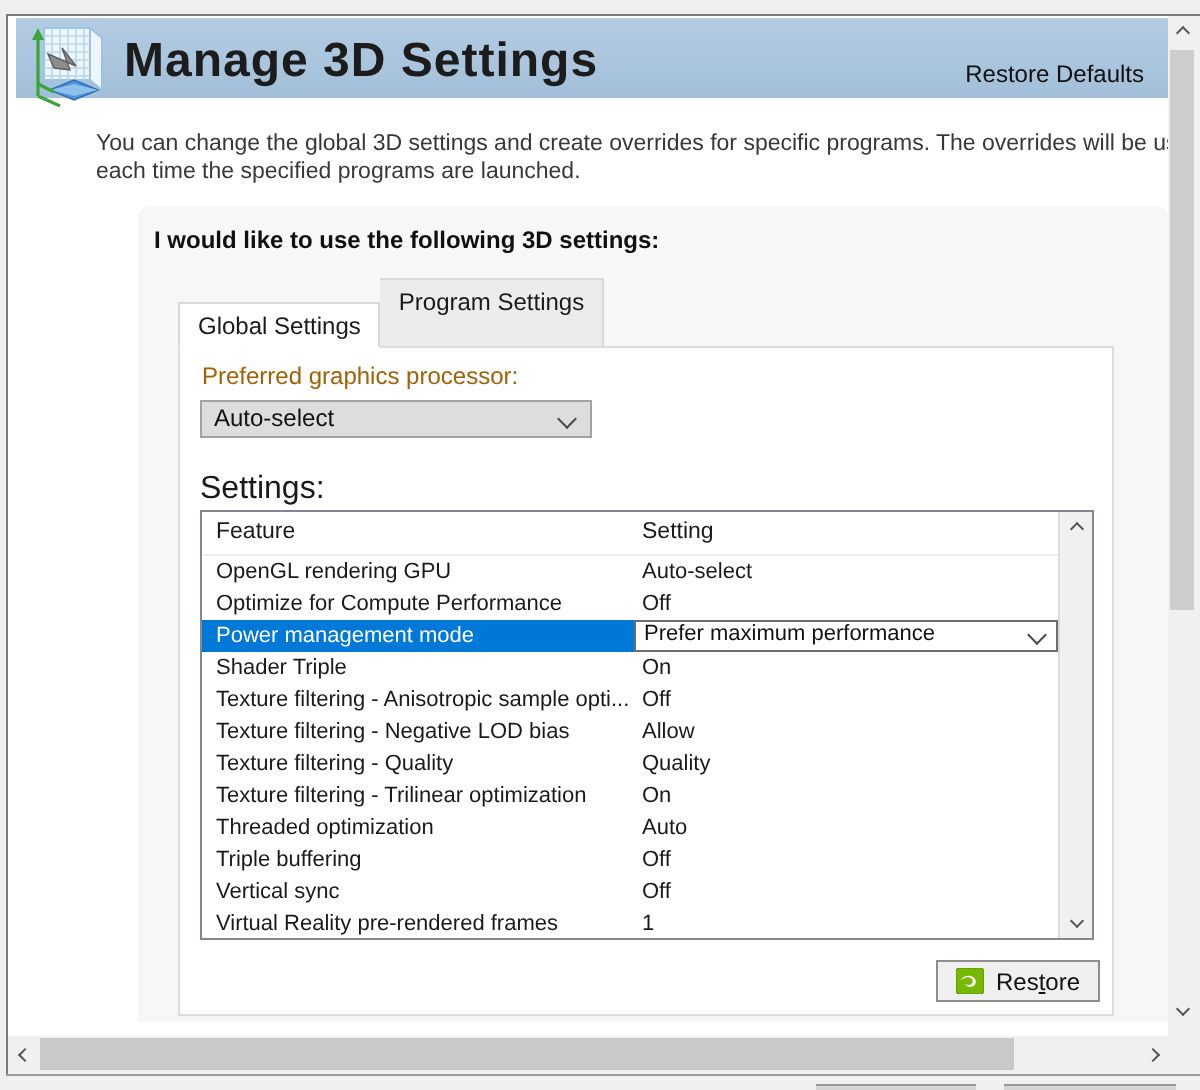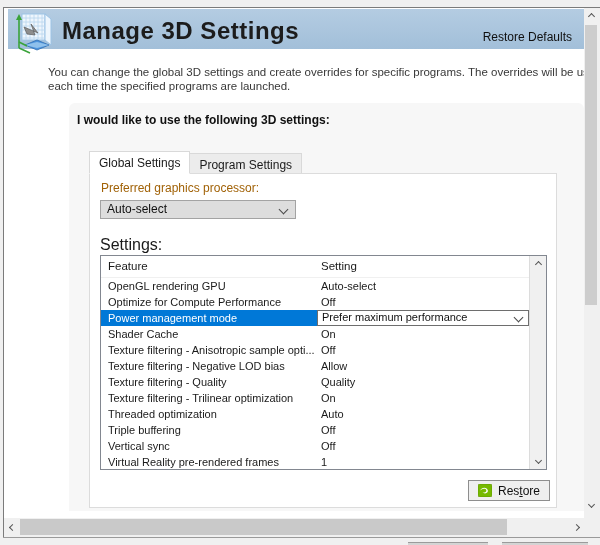--- a/index.html
+++ b/index.html
@@ -28,21 +28,21 @@
           line-height:14px; white-space:nowrap; }
 
   
   .groupbox { position:absolute; left:21px; top:95px; right:0; height:408px;
               background:#f7f7f7; border-radius:6px 6px 0 0;margin-left:44px; }
   .group-heading { position:absolute; left:8px; top:10px; font-size:12px; font-weight:bold; color:#101010; }
 
   
   .tabs { position:absolute; left:20px; top:48px; height:23px; display:flex; align-items:flex-end; }
   .tab { font-size:12px; color:#1a1a1a; padding:4px 9px 4px 9px; border:1px solid #d9d9d9;
-         background:#ececec; height:21px; cursor:pointer; white-space:nowrap; }
+         background:#ececec; height:35px; cursor:pointer; white-space:nowrap; }
   .tab.active { background:#fff; height:23px; border-bottom:1px solid #fff; position:relative; z-index:3;text-align:center; }
   .tab.inactive { border-left:none; }
 
   
   .panel { position:absolute; left:20px; top:70px; width:468px; height:335px;
            background:#fff; border:1px solid #dcdcdc; z-index:2; }
   .pg-label { position:absolute; left:11px; top:7px; font-size:12px; color:#a16207; }
   .combo { position:absolute; left:10px; top:26px; width:196px; height:19px;
            background:#dddddd; border:1px solid #a3a3a3; font-size:12px; color:#111;
            line-height:17px; padding-left:6px; cursor:pointer; }
@@ -180,21 +180,21 @@
               <span class="cell-setting">Off</span>
             </div>
             <div class="row selected">
               <span class="cell-feature">Power management mode</span>
               <div class="row-combo">
                 <span>Prefer maximum performance</span>
                 <span class="chev down"></span>
               </div>
             </div>
             <div class="row">
-              <span class="cell-feature">Shader Cache</span>
+              <span class="cell-feature">Shader Triple</span>
               <span class="cell-setting">On</span>
             </div>
             <div class="row">
               <span class="cell-feature">Texture filtering - Anisotropic sample opti...</span>
               <span class="cell-setting">Off</span>
             </div>
             <div class="row">
               <span class="cell-feature">Texture filtering - Negative LOD bias</span>
               <span class="cell-setting">Allow</span>
             </div>

